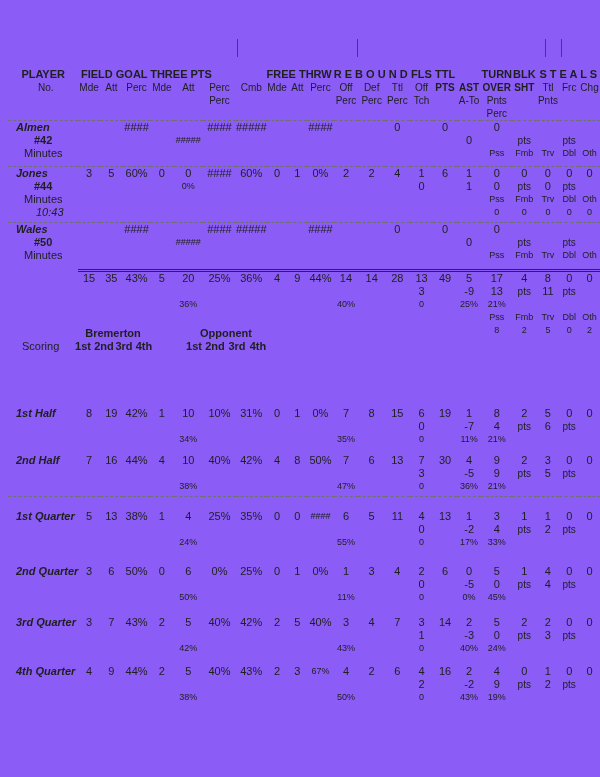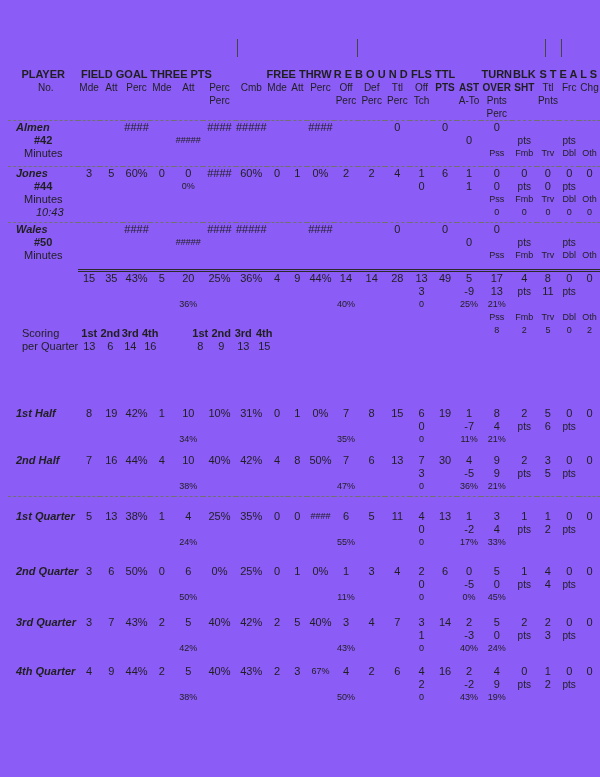--- a/index.html
+++ b/index.html
@@ -1017,39 +1017,33 @@
           <col style="width: 20px;">
           <col style="width: 20px;">
           <col style="width: 30px;">
           <col style="width: 20px;">
           <col style="width: 22px;">
           <col style="width: 22px;">
           <col style="width: 20px;">
         </colgroup>
       <tbody id="score-body">
           <tr>
+            <td class="lab"></td>
+            <td colspan="4" class="b">Bremerton</td>
+            <td></td>
+            <td colspan="4" class="b">Opponent</td>
+          </tr>
+          <tr>
             <td class="lab">Scoring</td>
             <td class="b">1st</td>
             <td class="b">2nd</td>
             <td class="b">3rd</td>
             <td class="b">4th</td>
             <td></td>
             <td class="b">1st</td>
             <td class="b">2nd</td>
             <td class="b">3rd</td>
             <td class="b">4th</td>
           </tr>
-          <tr>
-            <td class="lab">per Quarter</td>
-            <td>13</td>
-            <td>6</td>
-            <td>14</td>
-            <td>16</td>
-            <td></td>
-            <td>8</td>
-            <td>9</td>
-            <td>13</td>
-            <td>15</td>
-          </tr>
         </tbody>
     </table>
   </div>
 </div>
 
 </body></html>

